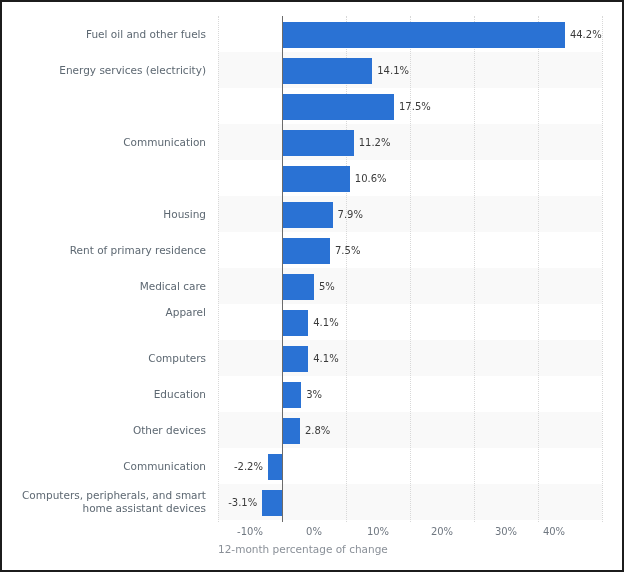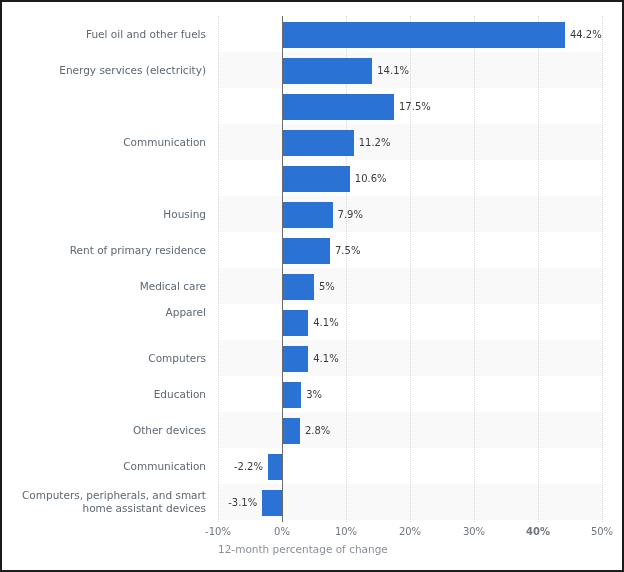--- a/index.html
+++ b/index.html
@@ -100,20 +100,21 @@
     width: 384px;
     height: 20px;
   }
   .tick {
     position: absolute;
     top: 4px;
     font-size: 10px;
     color: #6f7780;
     transform: translateX(-50%);
     white-space: nowrap;
+    margin-left: 32px;
   }
   #xtitle {
     position: absolute;
     left: 216px;
     top: 541px;
     width: 384px;
     text-align: left;
     font-size: 10.5px;
     color: #8a9098;
   }
@@ -190,19 +191,19 @@
       <div class="bar" style="left: 44.16px; width: 19.84px; top: 474px; background: rgb(42, 114, 212);"></div>
       <div class="vlabel" style="top: 474px; right: 344.84px;">-3.1%</div>
     </div>
 
   <div id="xaxis">
       <div class="tick" style="left: 0px;">-10%</div>
       <div class="tick" style="left: 64px;">0%</div>
       <div class="tick" style="left: 128px;">10%</div>
       <div class="tick" style="left: 192px;">20%</div>
       <div class="tick" style="left: 256px;">30%</div>
-      <div class="tick" style="left: 320px; font-weight: bold;">40%</div>
+      <div class="tick" style="left: 304px;">40%</div>
       <div class="tick" style="left: 384px;">50%</div>
     </div>
 
   <div id="xtitle">12-month percentage of change</div>
 
 </div>
 
 </body></html>

